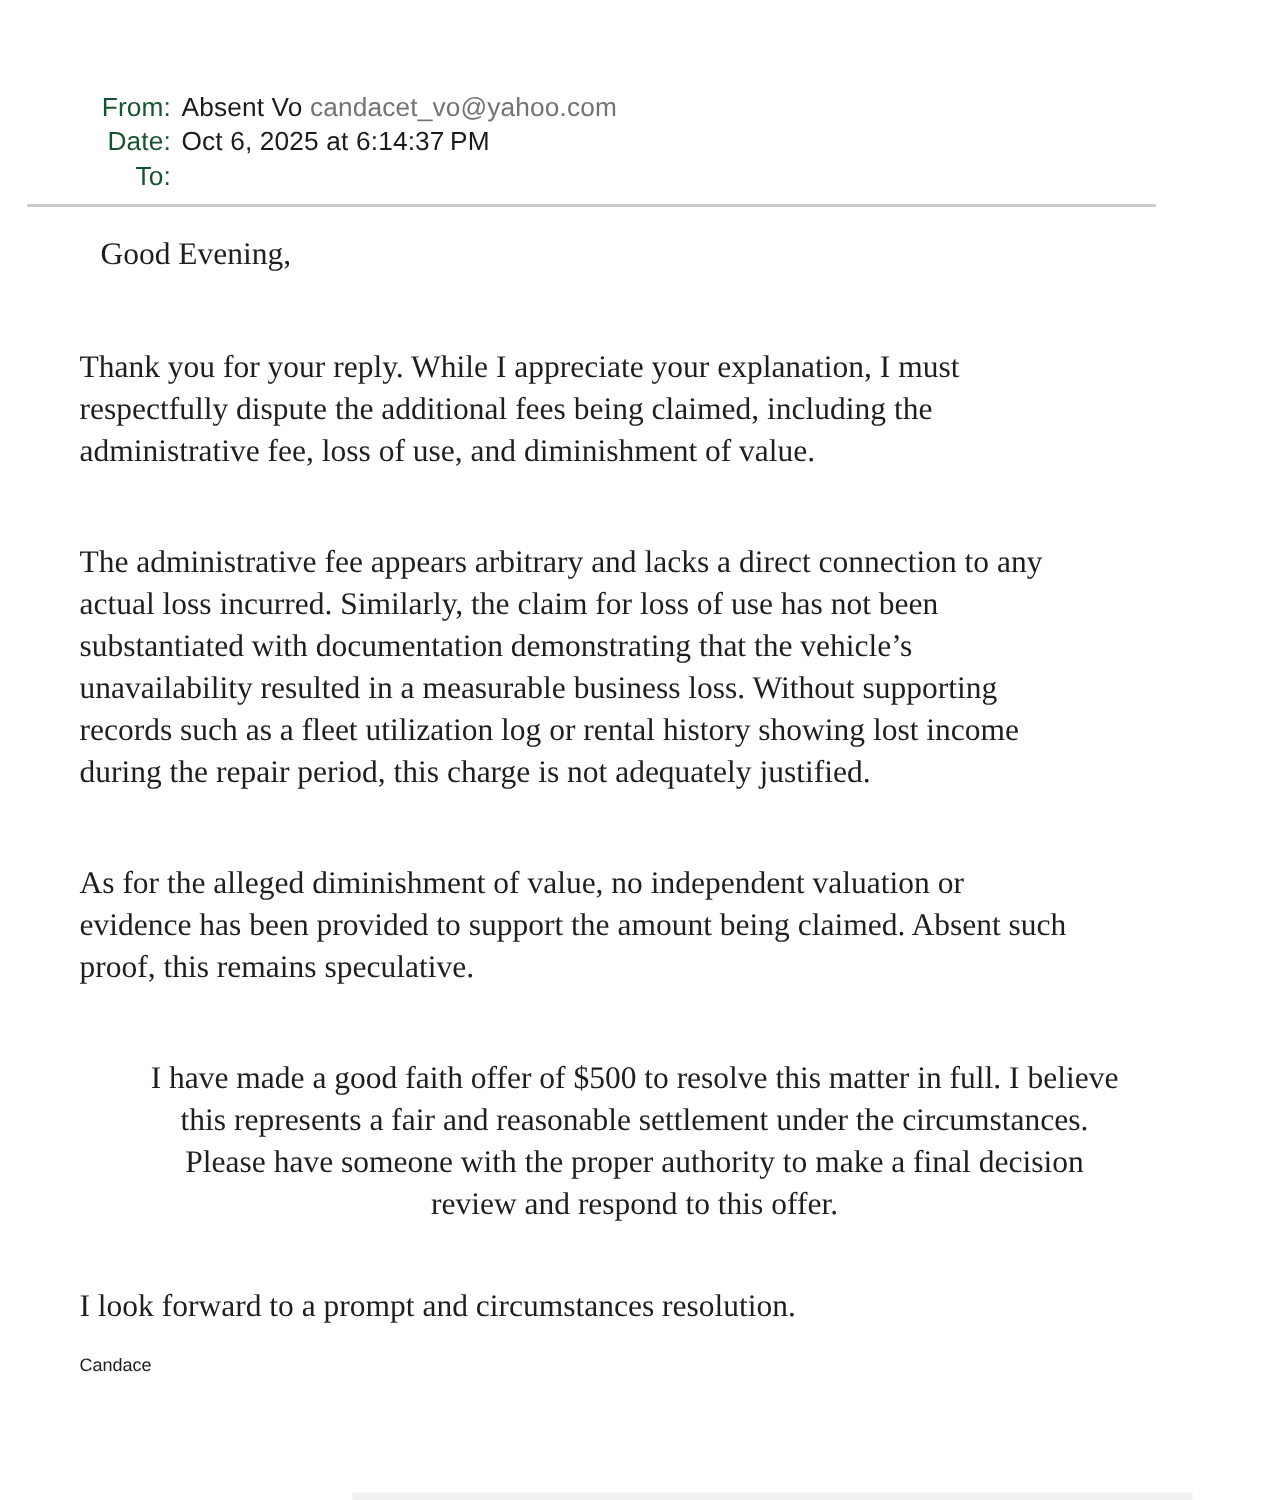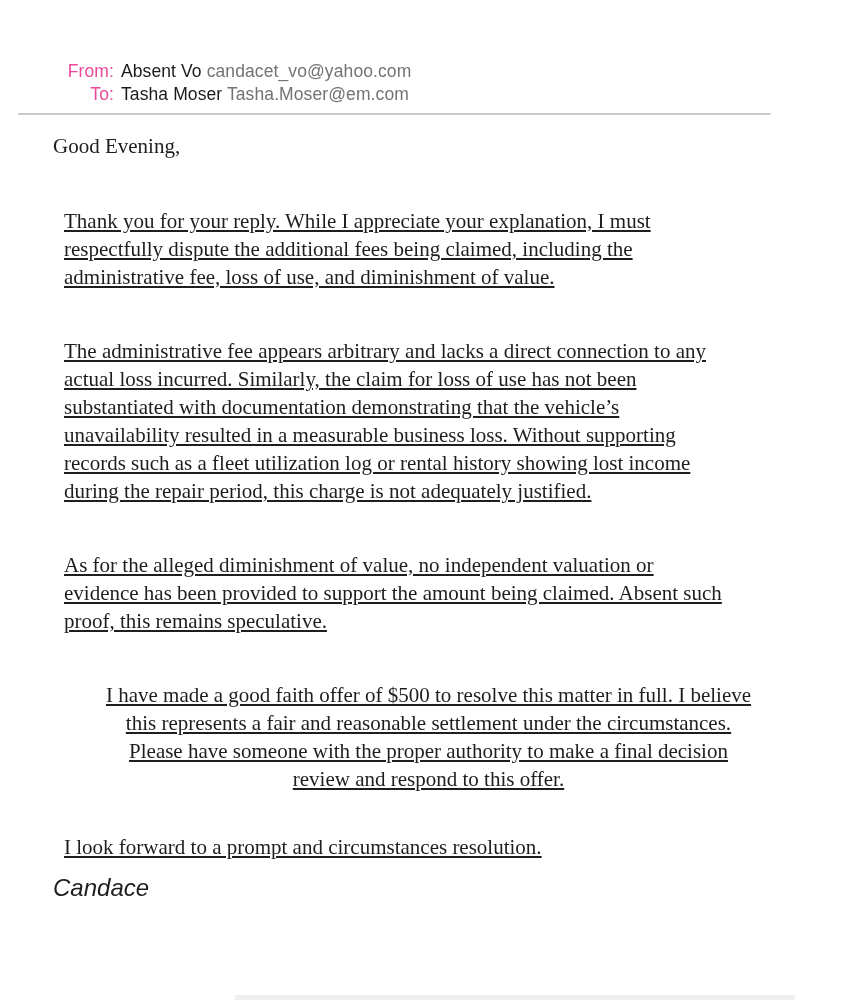--- a/index.html
+++ b/index.html
@@ -19,21 +19,21 @@
   .hrow {
     display: grid;
     grid-template-columns: 74px 1fr;
     column-gap: 7px;
     font-size: 17.5px;
     line-height: 23px;
     letter-spacing: 0.1px;
   }
   .hlabel {
     text-align: right;
-    color: #ec4899;
+    color: #14532d;
   }
   .hvalue {
     color: #1b1b1b;
     white-space: nowrap;
   }
   .haddr {
     color: #737373;
   }
 
   .header-divider {
@@ -46,35 +46,33 @@
 
   
   .mail-body {
     margin: 17px 0 0 53px;
     width: 740px;
     font-family: "Liberation Serif", serif;
     font-size: 21px;
     line-height: 28px;
     color: #1e1e1e;
   }
-  .greeting { margin: 0 0 47px 0; }
+  .greeting { margin: 0 0 47px 14px; }
   .para {
-    margin: 0 0 46px 11px;
+    margin: 0 0 46px 0;
     white-space: pre-line;
-    text-decoration: underline;
   }
   .para.p4 { margin-bottom: 40px; text-align: center; }
   .para.closing { margin-bottom: 15px; }
 
   .sig {
     font-family: "Liberation Sans", sans-serif;
-    font-size: 24px;
+    font-size: 12px;
     line-height: 23px;
     color: #1e1e1e;
-    font-style: italic;
   }
   .sig.name { margin: 0 0 33px 0; }
 
   .bottom-divider {
     position: absolute;
     left: 235px;
     bottom: 0;
     width: 560px;
     height: 5px;
     background: #f0f0f0;
@@ -82,22 +80,25 @@
 </style>
 </head>
 <body>
 
 <div class="mail-header">
   <div class="hrow">
     <span class="hlabel">From:</span>
     <span class="hvalue"><span>Absent Vo</span> <span class="haddr">candacet_vo@yahoo.com</span></span>
   </div>
   <div class="hrow">
+    <span class="hlabel">Date:</span>
+    <span class="hvalue">Oct 6, 2025 at 6:14:37 PM</span>
+  </div>
+  <div class="hrow">
     <span class="hlabel">To:</span>
-    <span class="hvalue"><span>Tasha Moser</span> <span class="haddr">Tasha.Moser@em.com</span></span>
   </div>
 </div>
 
 <div class="header-divider"></div>
 
 <div class="mail-body">
   <div class="greeting">Good Evening,</div>
   <div class="para">Thank you for your reply. While I appreciate your explanation, I must
 respectfully dispute the additional fees being claimed, including the
 administrative fee, loss of use, and diminishment of value.</div>

